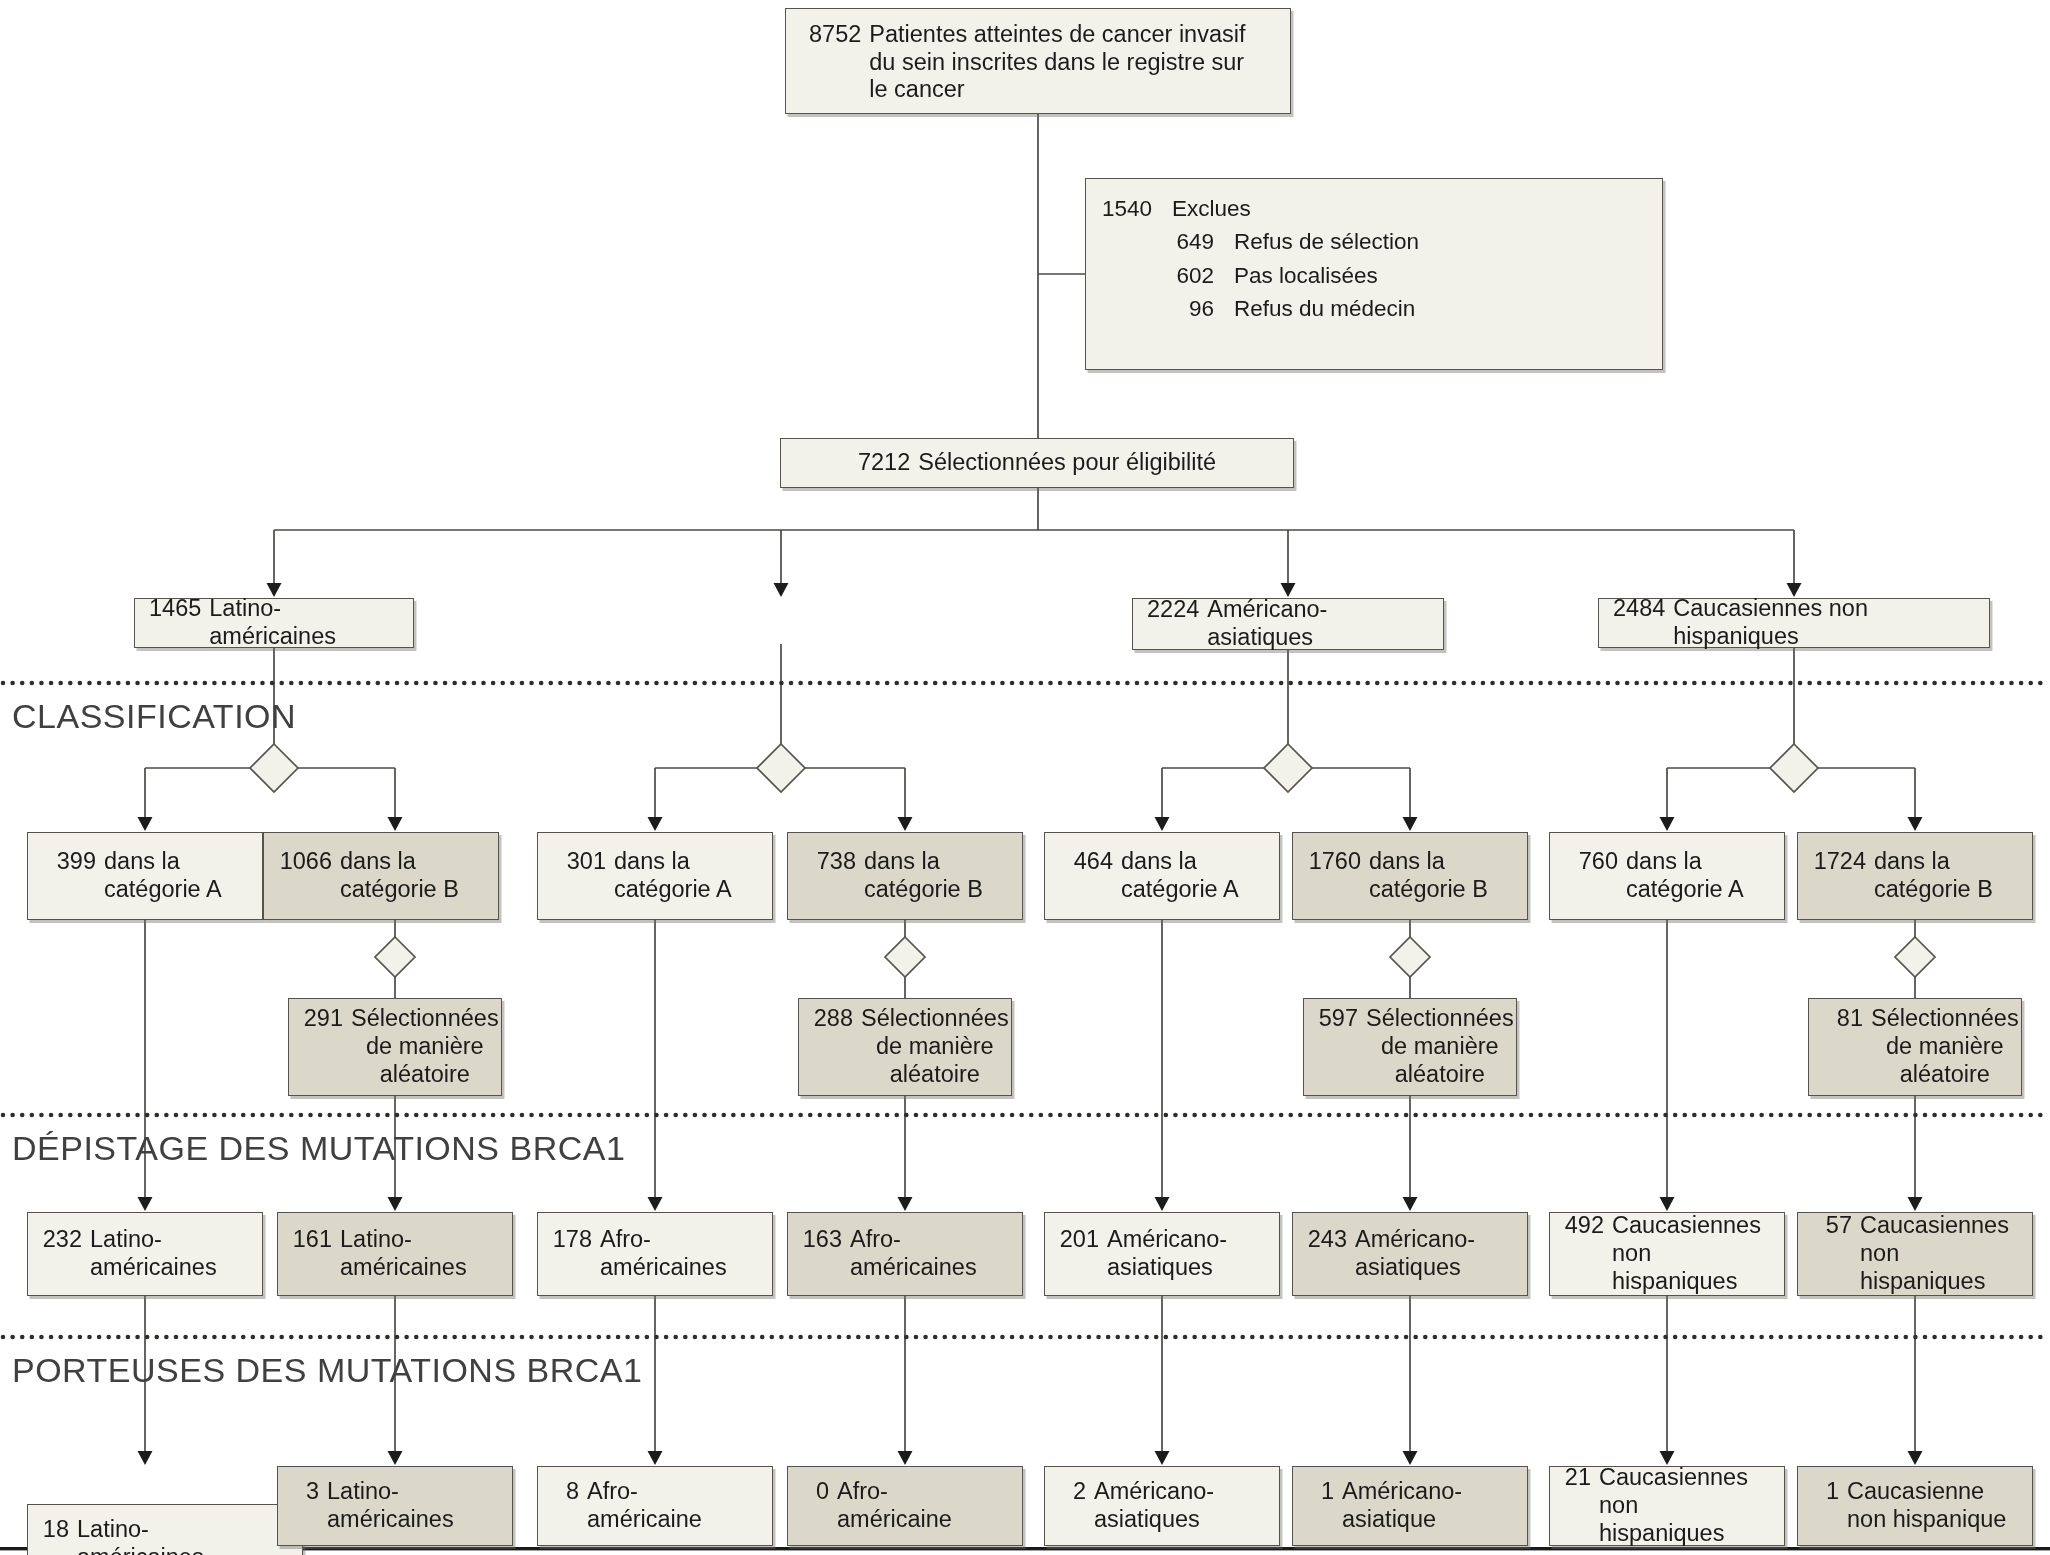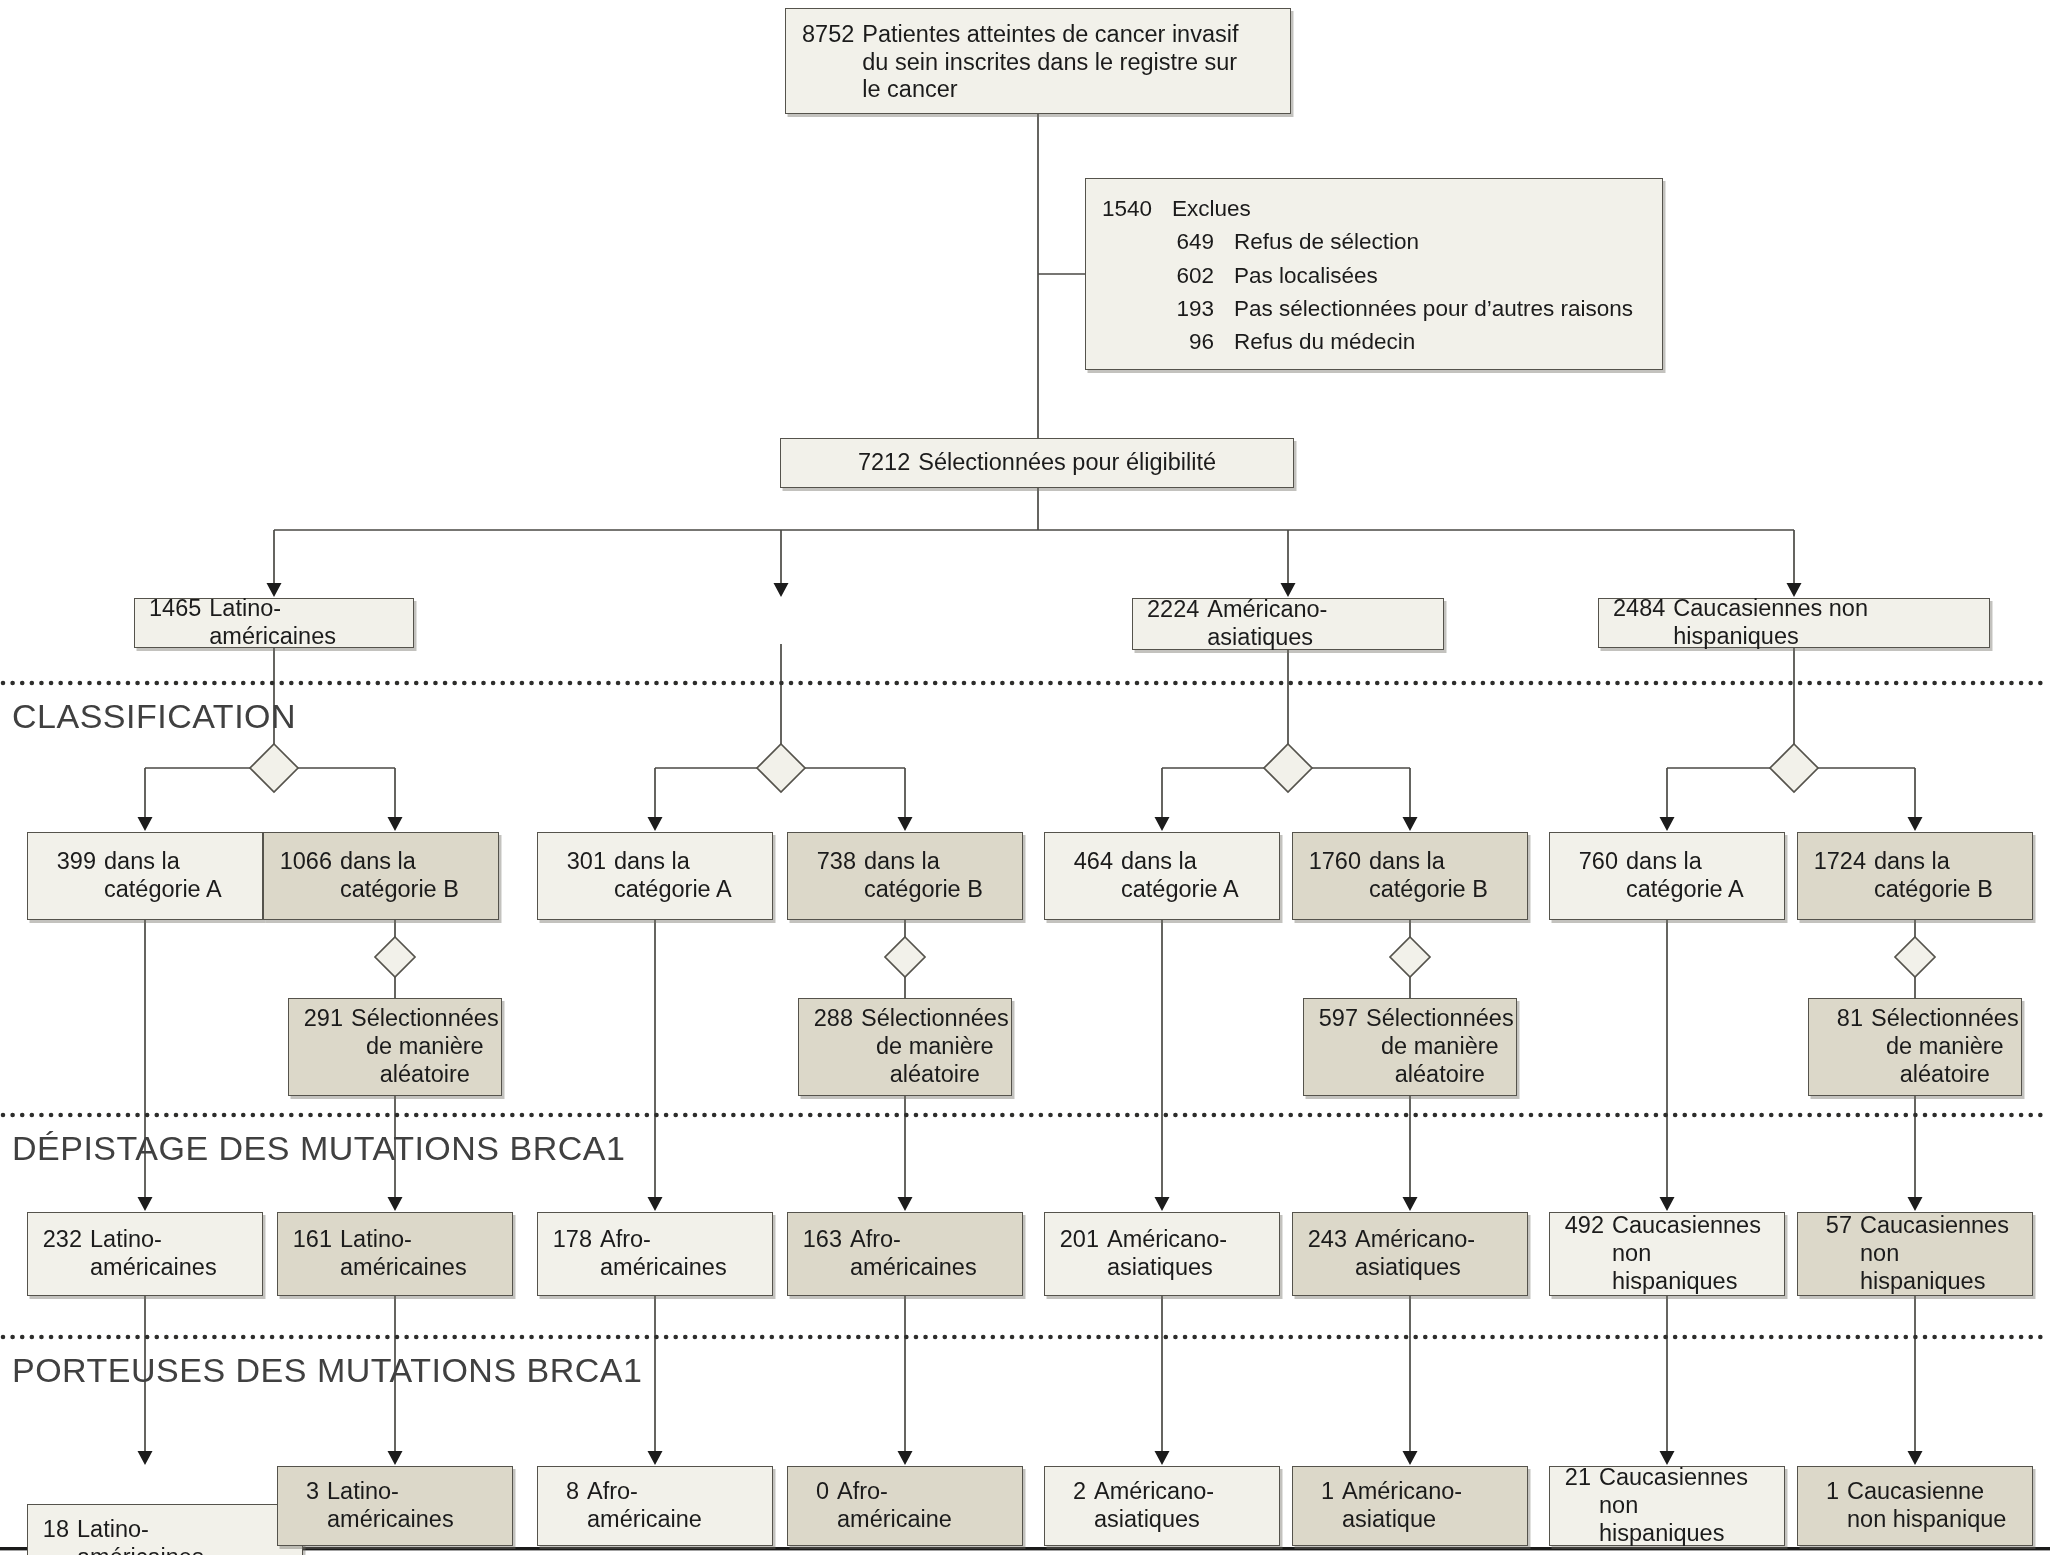--- a/index.html
+++ b/index.html
@@ -16,21 +16,21 @@
     display:flex;align-items:center;padding:24px 14px;
   }
   .box.dark{background:#dcd8c9;}
   .content{display:flex;align-items:baseline;gap:8px;width:100%;}
   .content.centered{justify-content:center;}
   .num{text-align:right;white-space:nowrap;flex:none;}
   .w4{width:54px;}.w3{width:40px;}.w2{width:27px;}
   .lbl{flex:1;text-align:left;}
   .lbl .ln{display:block;}
   .rand .lbl{text-align:center;}
-  .box.top{align-items:flex-start;padding:12px 16px;}
+  .box.top{align-items:flex-start;padding:12px 23px;}
   .box.excl{display:block;padding:13px 16px;font-size:22.5px;line-height:1.48;}
   .excl-row{display:flex;align-items:baseline;gap:20px;}
   .excl-row .num{width:112px;}
   .section-label{
     position:absolute;font-size:34px;letter-spacing:.5px;color:#404040;
   }
 </style>
 </head>
 <body>
 
@@ -99,24 +99,20 @@
     </div>
     <div class="excl-row">
       <span class="num">649</span>
       <span>Refus de sélection</span>
     </div>
     <div class="excl-row">
       <span class="num">602</span>
       <span>Pas localisées</span>
     </div>
     <div class="excl-row">
-      <span class="num">193</span>
-      <span>Pas sélectionnées pour d’autres raisons</span>
-    </div>
-    <div class="excl-row">
       <span class="num">96</span>
       <span>Refus du médecin</span>
     </div>
   </div>
 
   <div class="box" style="left:780px;top:438px;width:514px;height:50px">
     <div class="content centered">
       <span class="num" style="width:auto">7212</span>
       <span>Sélectionnées pour éligibilité</span>
     </div>

